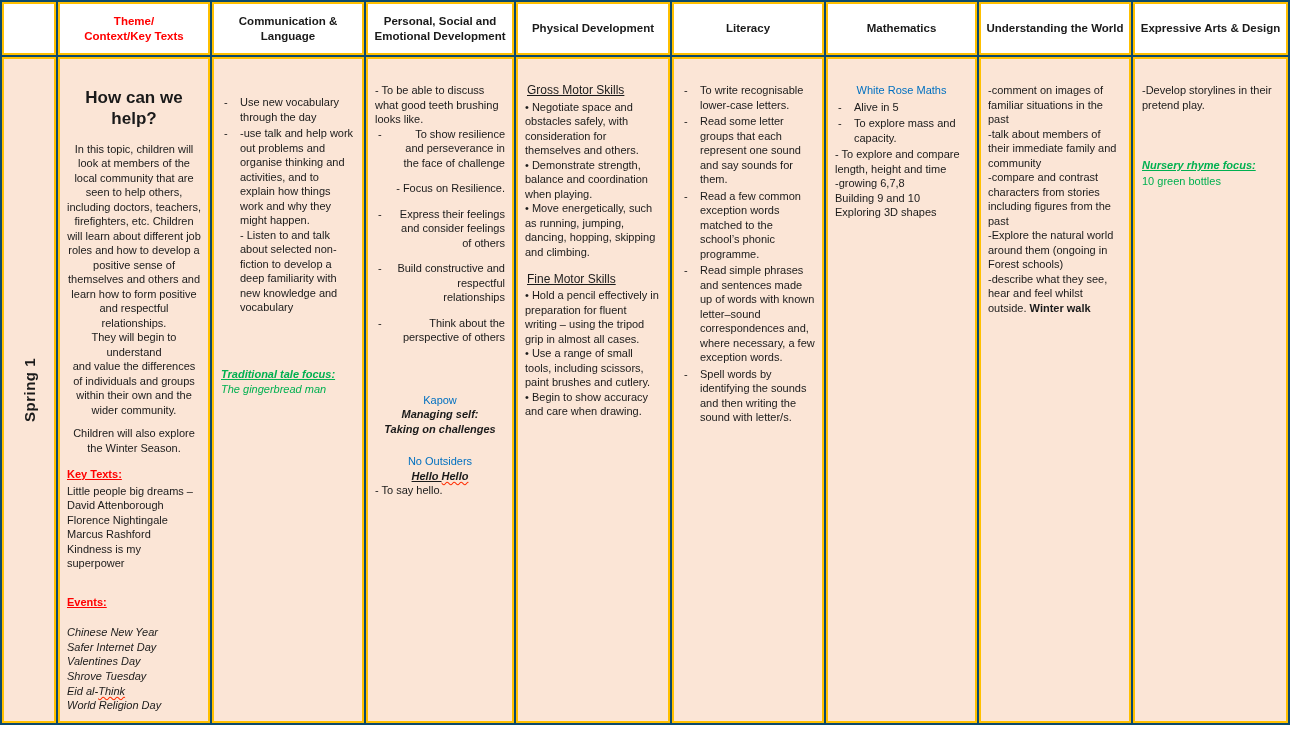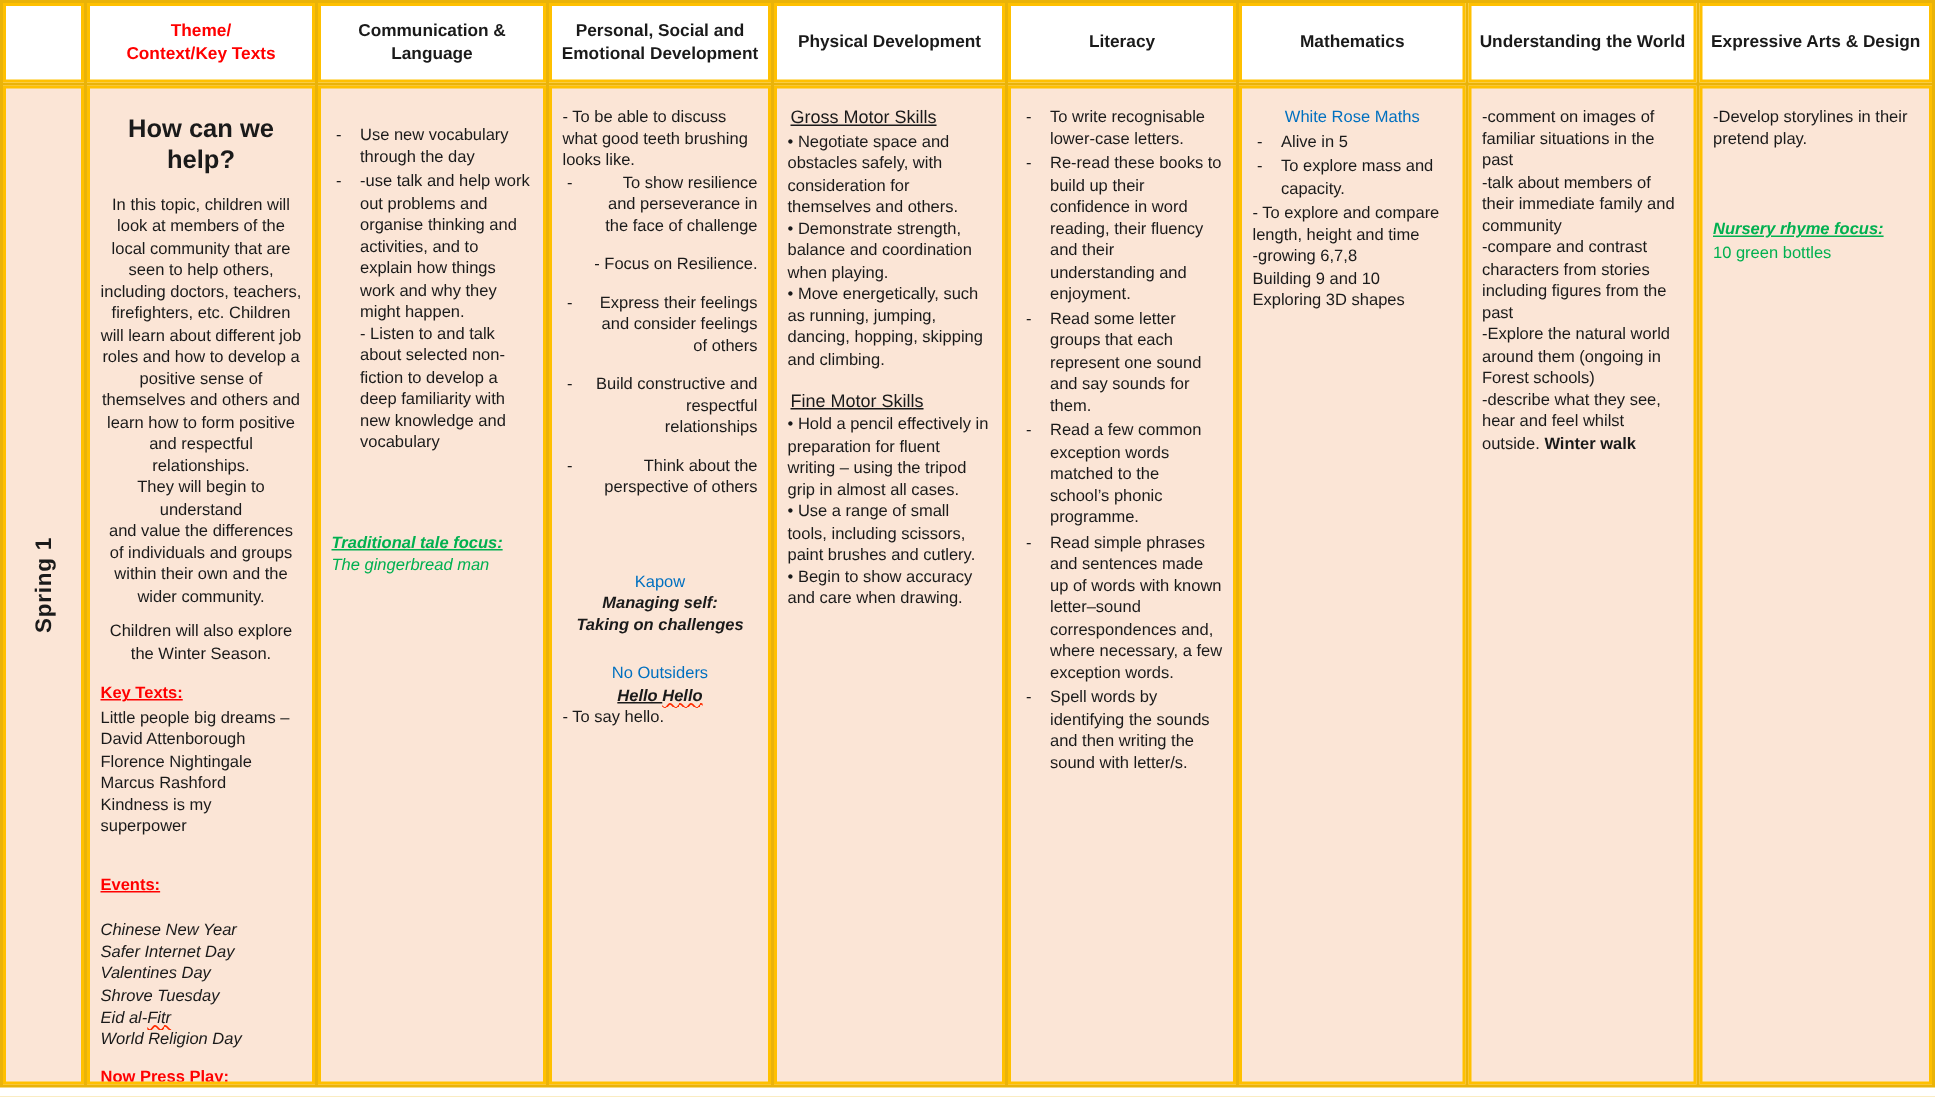--- a/index.html
+++ b/index.html
@@ -3,28 +3,28 @@
 <meta charset="utf-8">
 <style>
   html,body{margin:0;padding:0;background:#fff;}
   body{width:1290px;height:731px;font-family:"Liberation Sans",sans-serif;color:#1a1a1a;}
   .grid{
     display:grid;
     grid-template-columns:54px 152px 152px 148px 154px 152px 151px 152px 155px;
     grid-template-rows:53px 666px;
     gap:2px;
     padding:2px;
-    background:#eab308;
+    background:#0c4a6e;
   }
   .cell{border:2px solid #FFC000;background:#FBE5D6;overflow:hidden;box-sizing:border-box;}
   .hcell{background:#fff;display:flex;align-items:center;justify-content:center;text-align:center;
          font-weight:bold;font-size:11.5px;line-height:1.25;padding:2px;white-space:pre-line;}
   .hcell.red{color:#FF0000;}
   .corner{background:#fff;}
-  .bcell{padding:12px 7px;font-size:11px;line-height:1.32;}
+  .bcell{padding:24px 7px;font-size:11px;line-height:1.32;}
   .spring{display:flex;align-items:center;justify-content:center;}
   .spring .vert{writing-mode:vertical-rl;transform:rotate(180deg);font-weight:bold;font-size:15px;letter-spacing:.5px;}
   p{margin:0 0 9px 0;}
   .m0{margin:0;}
   .pre{white-space:pre-line;}
   .center{text-align:center;}
   .theme-title{font-size:17px;font-weight:bold;text-align:center;margin:4px 0 12px 0;line-height:1.25;}
   .red-u{color:#FF0000;font-weight:bold;text-decoration:underline;margin:12px 0 2px 0;}
   .ital{font-style:italic;margin-top:16px;}
   .dash{position:relative;padding-left:19px;margin:0 0 2px 0;}
@@ -81,21 +81,21 @@
     <p class="pre m0">Little people big dreams – David Attenborough
 Florence Nightingale
 Marcus Rashford
 Kindness is my superpower</p>
     <p class="red-u" style="margin-top:24px">Events:</p>
     <div class="ital">
       <div>Chinese New Year</div>
       <div>Safer Internet Day</div>
       <div>Valentines Day</div>
       <div>Shrove Tuesday</div>
-      <div><span>Eid al-</span><span class="squiggle">Fitr</span></div>
+      <div><span>Eid al-</span><span class="squiggle">Think</span></div>
       <div>World Religion Day</div>
     </div>
     <p class="red-u" style="margin-top:10px">Now Press Play:</p>
     <p class="pre ital m0">The  Gingerbread Man
 Winter
 People Who Help Us</p>
   </div>
 
   <div class="cell bcell">
     <p class="dash cl-first">Use new vocabulary through the day</p>
@@ -128,21 +128,20 @@
     <p class="bullet">Demonstrate strength, balance and coordination when playing.</p>
     <p class="bullet">Move energetically, such as running, jumping, dancing, hopping, skipping and climbing.</p>
     <p class="u-head mt">Fine Motor Skills</p>
     <p class="bullet">Hold a pencil effectively in preparation for fluent writing – using the tripod grip in almost all cases.</p>
     <p class="bullet">Use a range of small tools, including scissors, paint brushes and cutlery.</p>
     <p class="bullet">Begin to show accuracy and care when drawing.</p>
   </div>
 
   <div class="cell bcell">
     <p class="dash">To write recognisable lower-case letters.</p>
-    <p class="dash">Re-read these books to build up their confidence in word reading, their fluency and their understanding and enjoyment.</p>
     <p class="dash">Read some letter groups that each represent one sound and say sounds for them.</p>
     <p class="dash">Read a few common exception words matched to the school’s phonic programme.</p>
     <p class="dash">Read simple phrases and sentences made up of words with known letter–sound correspondences and, where necessary, a few exception words.</p>
     <p class="dash">Spell words by identifying the sounds and then writing the sound with letter/s.</p>
   </div>
 
   <div class="cell bcell">
     <p class="blue wrm">White Rose Maths</p>
     <p class="dash">Alive in 5</p>
     <p class="dash">To explore mass and capacity.</p>

